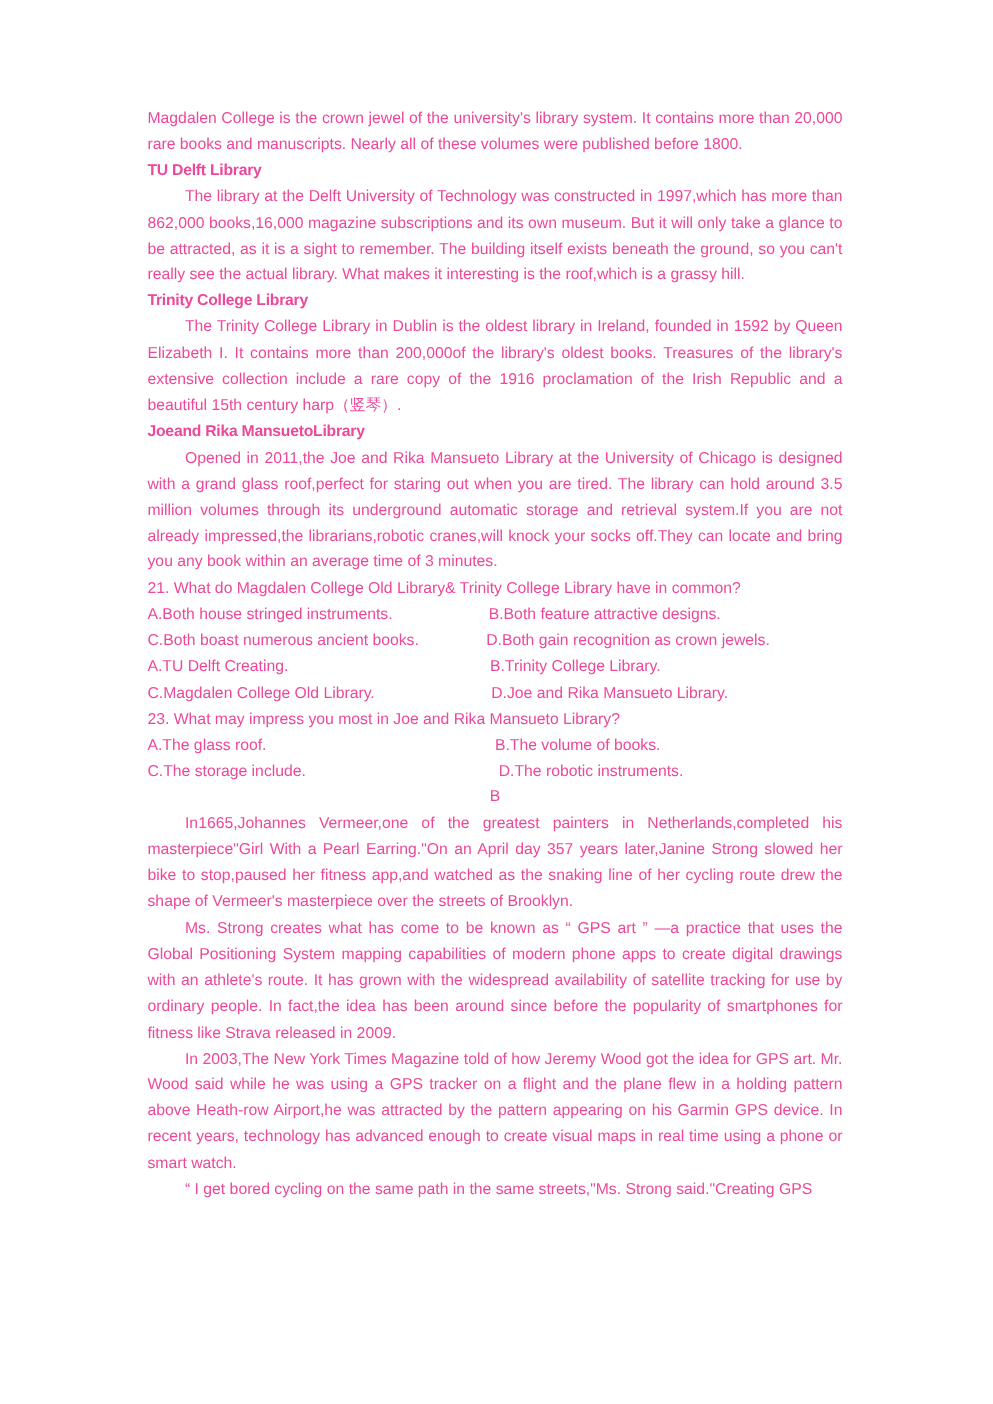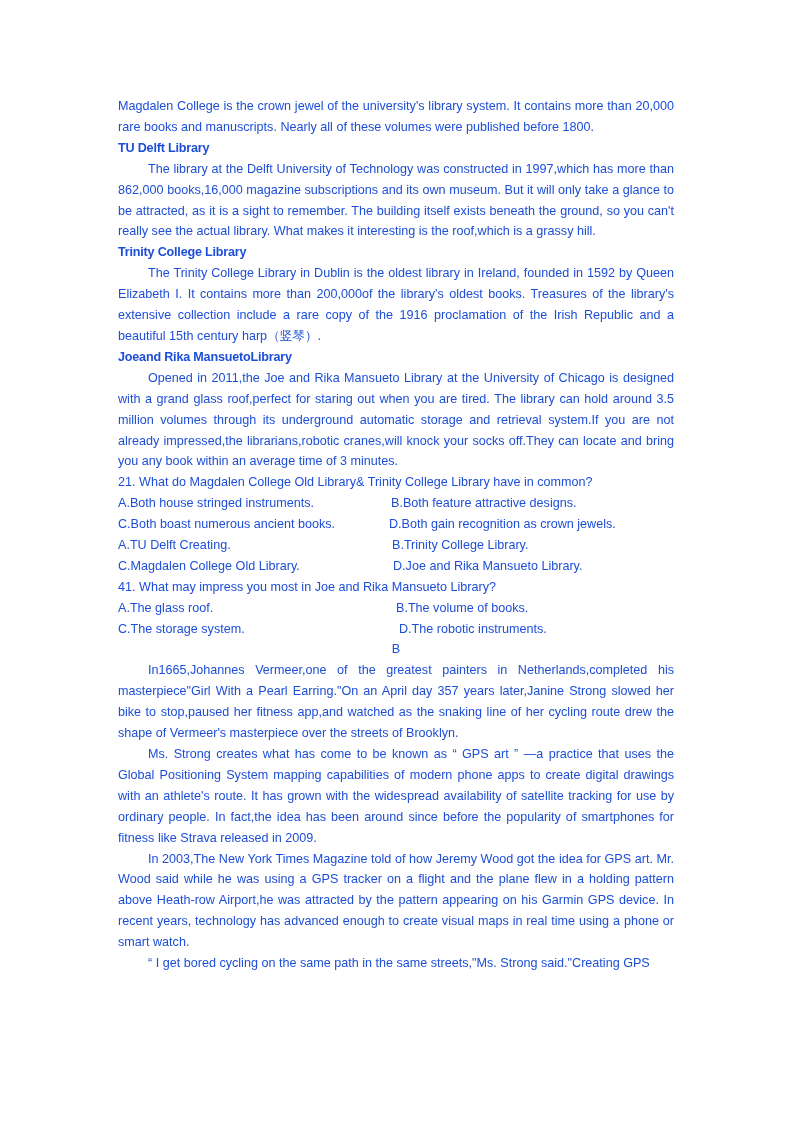--- a/index.html
+++ b/index.html
@@ -1,20 +1,20 @@
 <!DOCTYPE html>
 <html><head>
 <meta charset="utf-8">
 <style>
   html, body { margin: 0; padding: 0; background: #ffffff; }
   body { width: 794px; height: 1123px; position: relative; overflow: hidden; }
   .page {
-    position: absolute; left: 118px; top: 96px; width: 556px;
+    position: absolute; left: 118px; top: 84px; width: 556px;
     font-family: "Liberation Sans", sans-serif;
-    font-size: 12.6px; line-height: 20.9px; color: #1d4ed8;
+    font-size: 12.6px; line-height: 20.9px; color: #ec4899;
   }
   .p { text-align: justify; margin: 0; text-align-last: left; }
   .indent { text-indent: 30px; }
   .h { font-weight: bold; margin: 0; font-size: 12.6px; letter-spacing: -0.2px; }
   .q { margin: 0; }
   .opts { position: relative; height: 20.9px; white-space: nowrap; }
   .opts span { position: absolute; top: 0; text-align: center; }
   .center { text-align: center; margin: 0; }
 </style>
 </head>
@@ -50,27 +50,27 @@
       <span style="left:0">A.TU Delft Creating.</span>
       <span style="left:274px">B.Trinity College Library.</span>
     </div>
     <div class="opts">
       <span style="left:0">C.Magdalen College Old Library.</span>
       <span style="left:275px">D.Joe and Rika Mansueto Library.</span>
     </div>
   </div>
 
   <div>
-    <p class="q">41. What may impress you most in Joe and Rika Mansueto Library?</p>
+    <p class="q">23. What may impress you most in Joe and Rika Mansueto Library?</p>
     <div class="opts">
       <span style="left:0">A.The glass roof.</span>
       <span style="left:278px">B.The volume of books.</span>
     </div>
     <div class="opts">
-      <span style="left:0">C.The storage system.</span>
+      <span style="left:0">C.The storage include.</span>
       <span style="left:281px">D.The robotic instruments.</span>
     </div>
   </div>
 
   <p class="center">B</p>
 
   <p class="p indent">In1665,Johannes Vermeer,one of the greatest painters in Netherlands,completed his masterpiece"Girl With a Pearl Earring."On an April day 357 years later,Janine Strong slowed her bike to stop,paused her fitness app,and watched as the snaking line of her cycling route drew the shape of Vermeer's masterpiece over the streets of Brooklyn.</p>
   <p class="p indent">Ms. Strong creates what has come to be known as “ GPS art ” —a practice that uses the Global Positioning System mapping capabilities of modern phone apps to create digital drawings with an athlete's route. It has grown with the widespread availability of satellite tracking for use by ordinary people. In fact,the idea has been around since before the popularity of smartphones for fitness like Strava released in 2009.</p>
   <p class="p indent">In 2003,The New York Times Magazine told of how Jeremy Wood got the idea for GPS art. Mr. Wood said while he was using a GPS tracker on a flight and the plane flew in a holding pattern above Heath-row Airport,he was attracted by the pattern appearing on his Garmin GPS device. In recent years, technology has advanced enough to create visual maps in real time using a phone or smart watch.</p>
   <p class="p indent">“ I get bored cycling on the same path in the same streets,"Ms. Strong said."Creating GPS</p>

